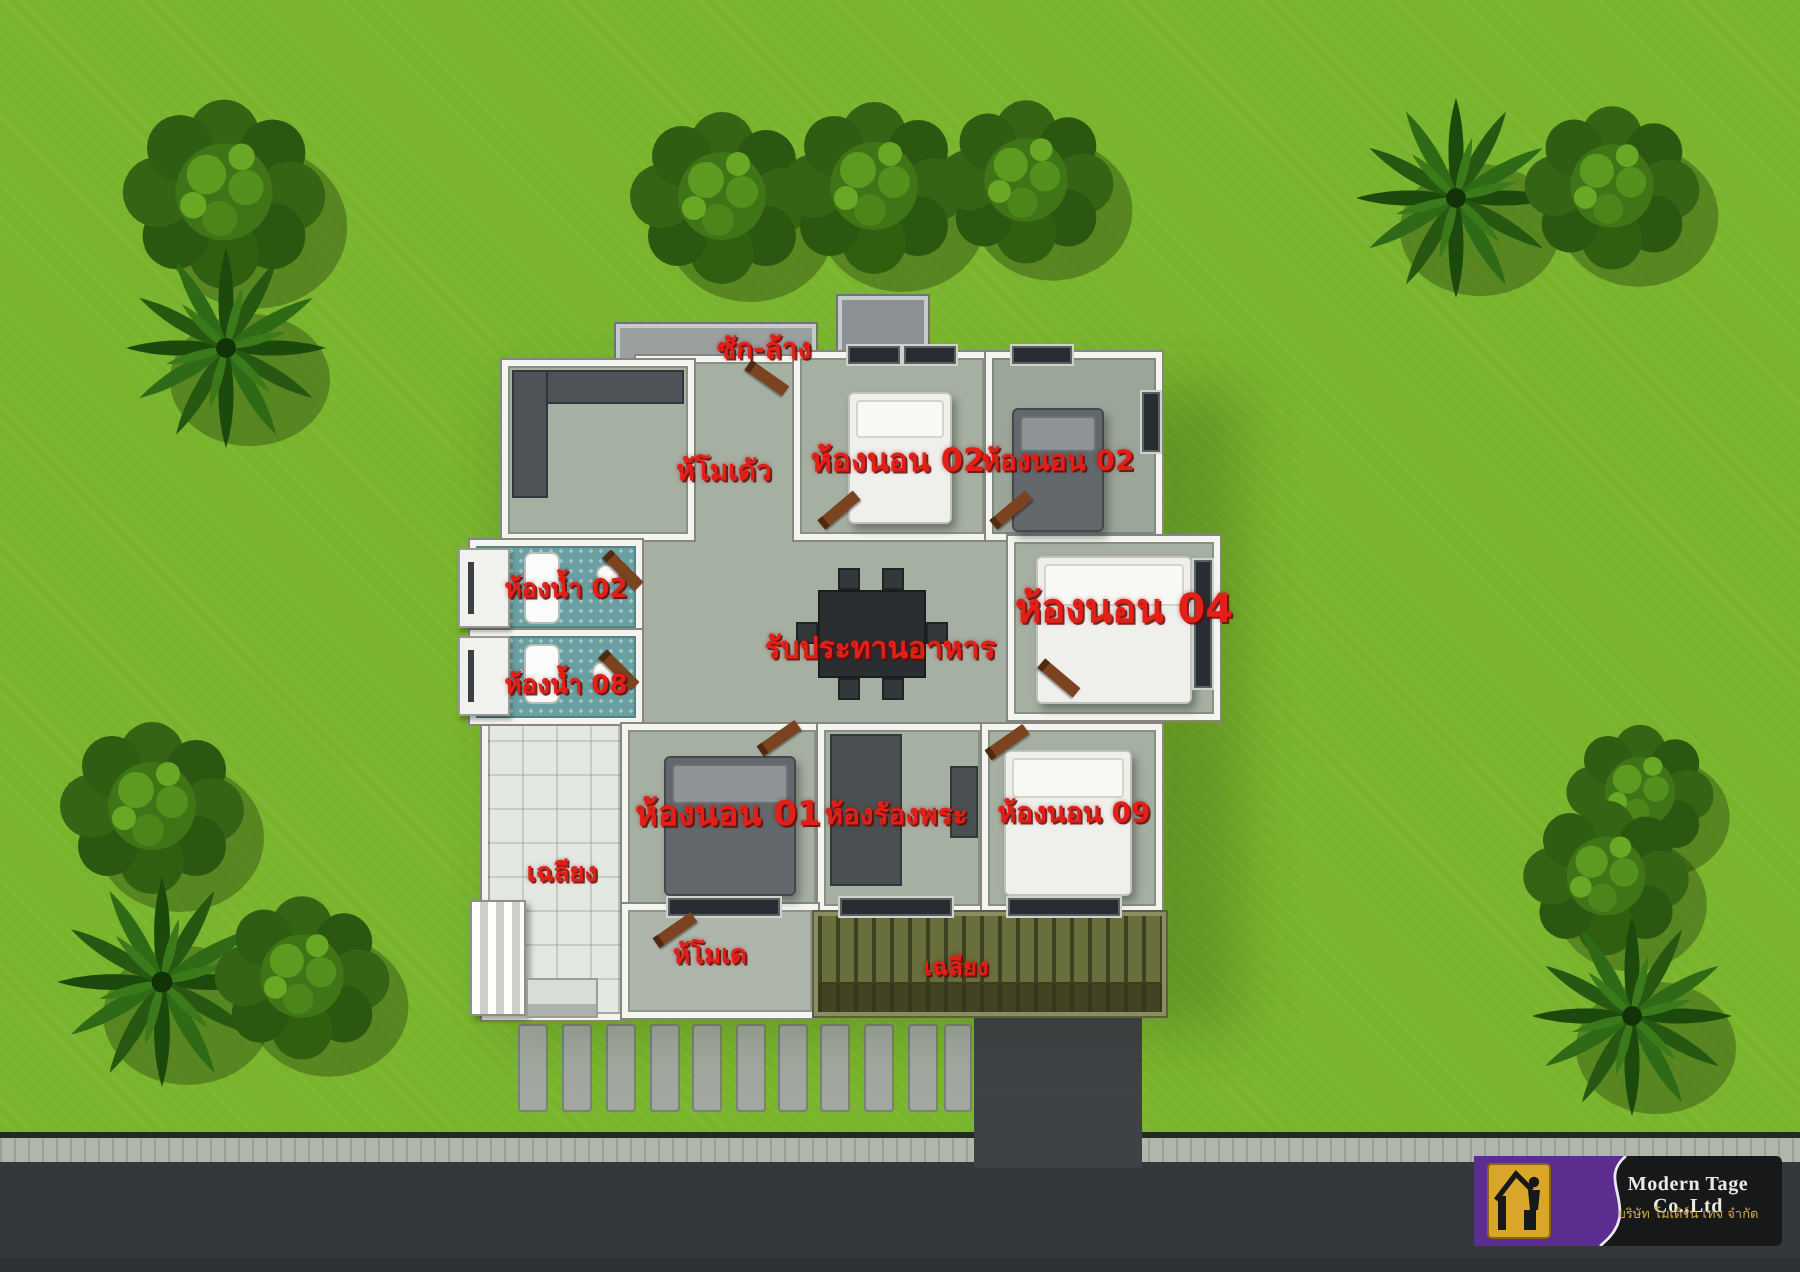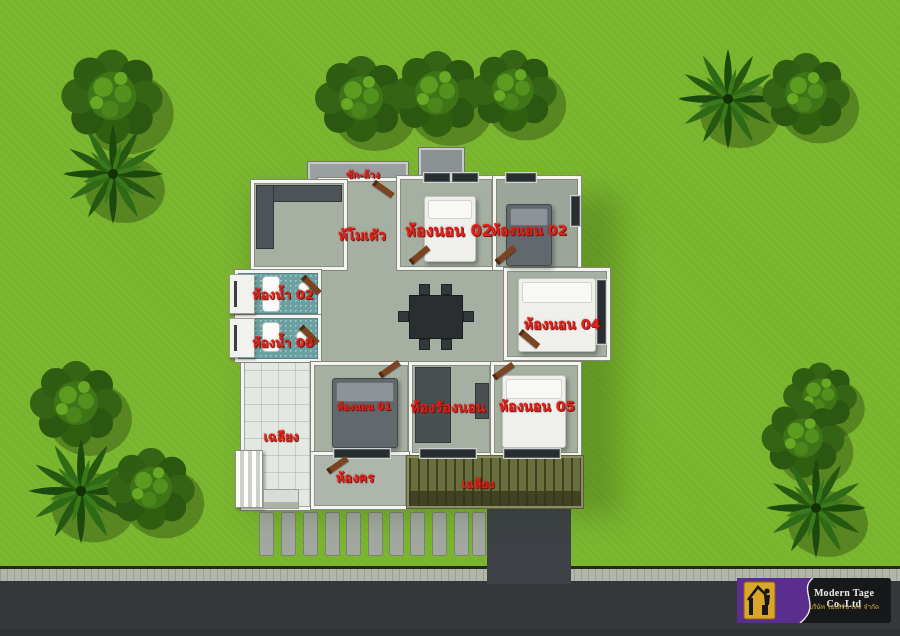--- a/index.html
+++ b/index.html
@@ -151,32 +151,33 @@
 
   <div class="abs wardrobe" style="left:229px;top:274px;width:26px;height:40px">
       <div class="wslit"></div>
     </div>
   <div class="abs wardrobe" style="left:229px;top:318px;width:26px;height:40px">
       <div class="wslit"></div>
     </div>
   <div class="abs steps" style="left:235px;top:450px;width:28px;height:58px"></div>
   <div class="abs steppad" style="left:263px;top:489px;width:36px;height:20px"></div>
 
-  <div class="abs lbl" style="left:363px;top:174px;font-size:10px">ซัก-ล้าง</div>
+  <div class="abs lbl" style="left:382px;top:174px;font-size:14px">ซัก-ล้าง</div>
   <div class="abs lbl" style="left:362px;top:235px;font-size:14px">ห้โมเดัว</div>
   <div class="abs lbl" style="left:449px;top:230px;font-size:16px">ห้องนอน 02</div>
   <div class="abs lbl" style="left:529px;top:230px;font-size:14px">ห้องนอน 02</div>
   <div class="abs lbl" style="left:283px;top:294px;font-size:13px">ห้องน้ำ 02</div>
   <div class="abs lbl" style="left:283px;top:342px;font-size:13px">ห้องน้ำ 08</div>
-  <div class="abs lbl" style="left:562px;top:324px;font-size:14px">ห้องนอน 04</div>
+  <div class="abs lbl" style="left:440px;top:324px;font-size:15px">รับประทานอาหาร</div>
+  <div class="abs lbl" style="left:562px;top:304px;font-size:20px">ห้องนอน 04</div>
   <div class="abs lbl" style="left:281px;top:436px;font-size:13px">เฉลียง</div>
-  <div class="abs lbl" style="left:364px;top:406px;font-size:10px">ห้องนอน 01</div>
-  <div class="abs lbl" style="left:448px;top:407px;font-size:14px">ห้องรัองนอน</div>
-  <div class="abs lbl" style="left:537px;top:406px;font-size:14px">ห้องนอน 05</div>
-  <div class="abs lbl" style="left:355px;top:477px;font-size:13px">ห้องคร</div>
+  <div class="abs lbl" style="left:364px;top:406px;font-size:17px">ห้องนอน 01</div>
+  <div class="abs lbl" style="left:448px;top:407px;font-size:14px">ห้องรัองพระ</div>
+  <div class="abs lbl" style="left:537px;top:406px;font-size:14px">ห้องนอน 09</div>
+  <div class="abs lbl" style="left:355px;top:477px;font-size:13px">ห้โมเด</div>
   <div class="abs lbl" style="left:478px;top:483px;font-size:12px">เฉลียง</div>
 
   <svg class="abs" style="left:0;top:0;pointer-events:none" width="900" height="636" viewBox="0 0 900 636">
     <defs>
       <symbol id="bush" viewBox="-60 -60 120 120">
         <ellipse cx="14" cy="16" rx="42" ry="37" fill="rgba(20,40,6,0.33)"></ellipse>
         <circle cx="0" cy="-26" r="16" fill="#356414"></circle>
         <circle cx="22" cy="-18" r="15" fill="#2c5711"></circle>
         <circle cx="30" cy="2" r="16" fill="#356414"></circle>
         <circle cx="22" cy="20" r="15" fill="#2c5711"></circle>

